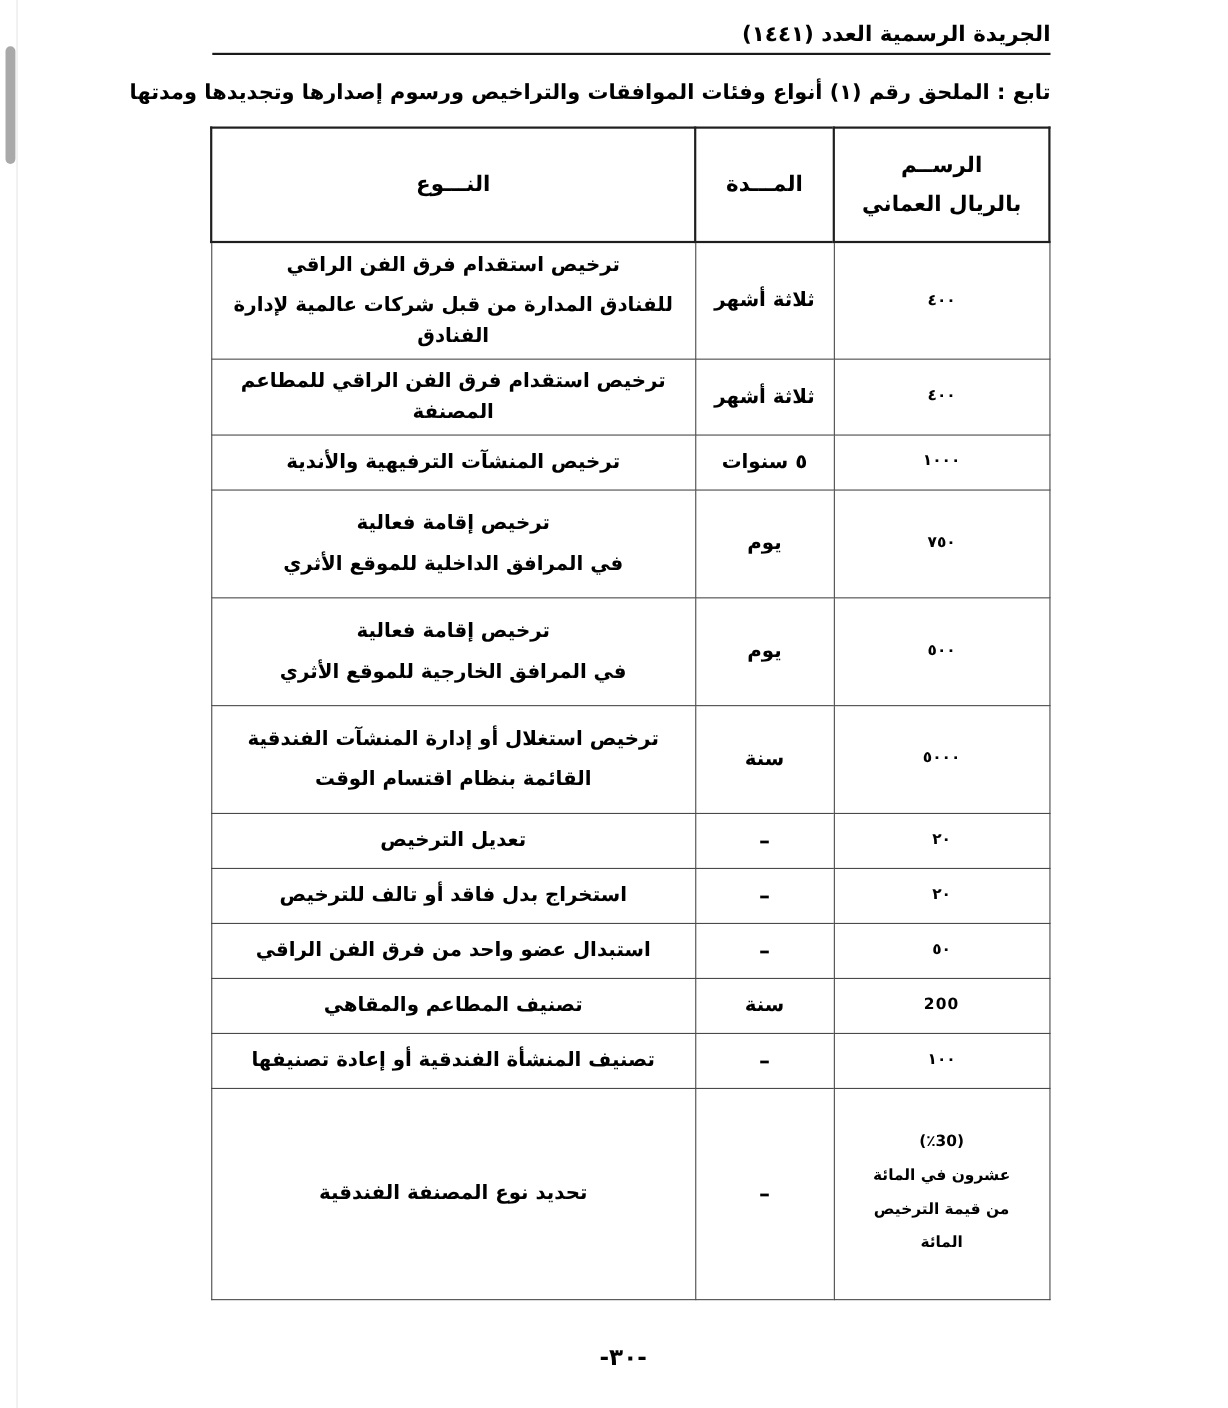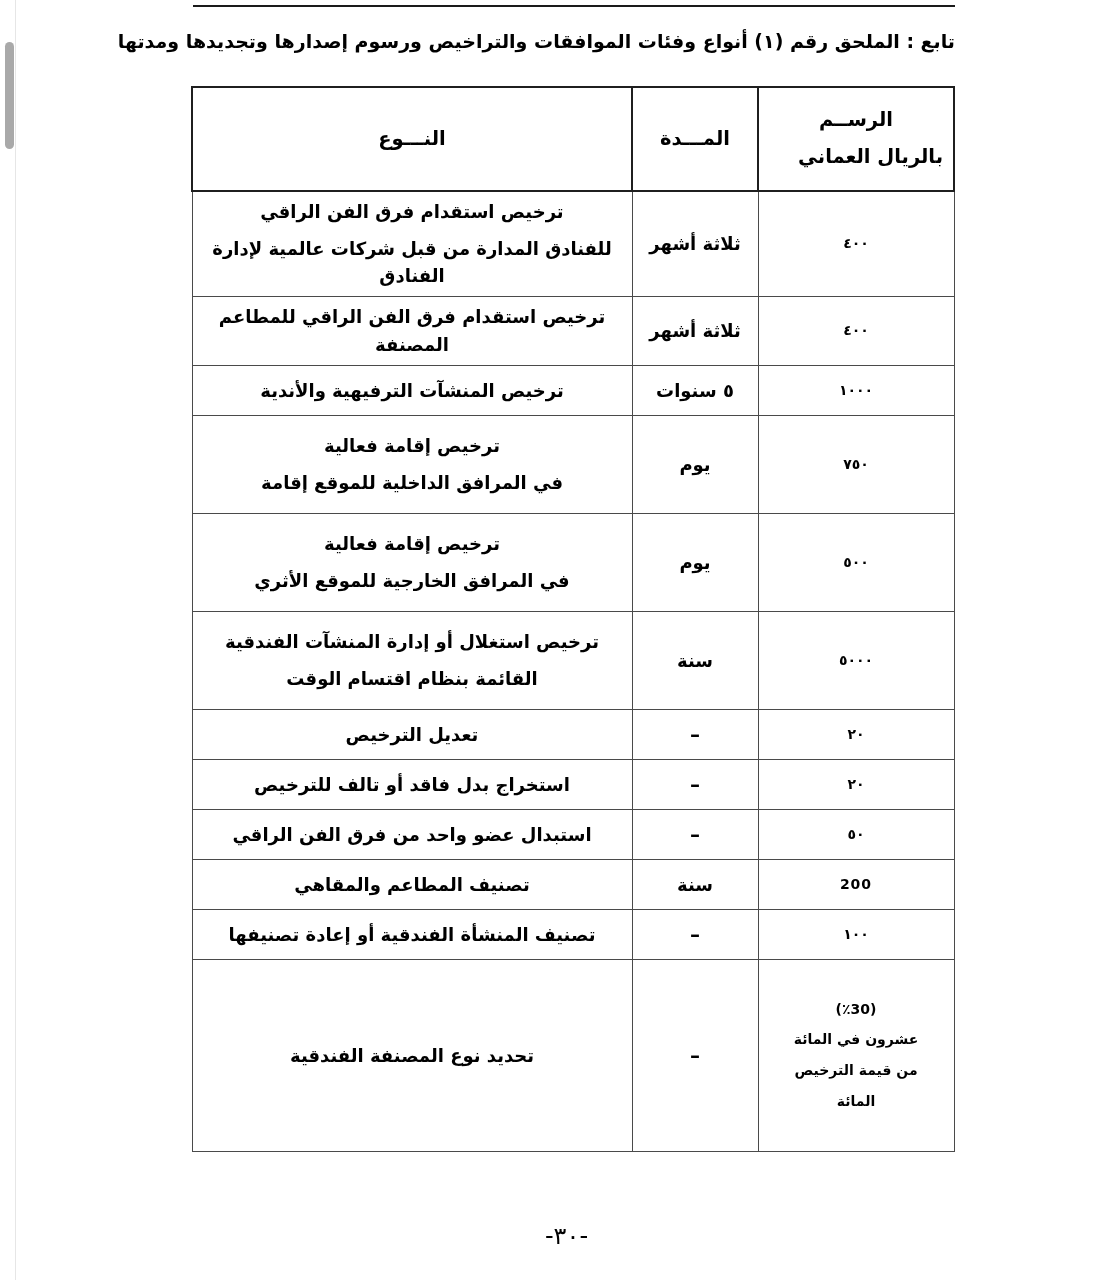--- a/index.html
+++ b/index.html
@@ -94,21 +94,21 @@
     margin-top: 22px;
     line-height: 1.3;
     white-space: nowrap;
   }
 
   
   table.fees {
     direction: rtl;
     border-collapse: collapse;
     width: 762px;
-    margin-top: 32px;
+    margin-top: 18px;
     table-layout: fixed;
     background: #ffffff;
   }
   table.fees th, table.fees td {
     border: 1.6px solid #4a4a4a;
     text-align: center;
     vertical-align: middle;
     font-weight: bold;
     font-size: 18px;
     line-height: 1.55;
@@ -127,51 +127,52 @@
   col.col-duration { width: 126px; }
   col.col-type     { width: 440px; }
 
   .cell-line { display: block; }
   .cell-line + .cell-line { margin-top: 9px; }
 
   .num { font-size: 14px; letter-spacing: 1px; }
   .dash { font-size: 20px; }
 
   .hdr-line { display: block; }
-  .hdr-line + .hdr-line { margin-top: 6px; text-align: right; }
+  .hdr-line + .hdr-line { margin-top: 6px; }
 
   
   tr.r-single td { height: 50px; }
   tr.r-double td { height: 98px; }
   tr.r-tall   td { height: 192px; }
 
   
   .page-number {
     position: absolute;
     left: 0;
     right: 0;
     top: 1222px;
     text-align: center;
-    font-weight: normal;
-    font-size: 24px;
+    font-weight: bold;
+    font-size: 21px;
     direction: rtl;
   }
 </style>
 </head>
 <body>
 
 <div id="viewer">
 
   <div id="scrollbar-track"></div>
   <div id="scrollbar-thumb"></div>
 
   <div id="page-sheet">
 
     <div class="content">
 
+      <div class="running-head">الجريدة الرسمية العدد (١٤٤١)</div>
       <div class="head-rule"></div>
 
       <div class="appendix-title">تابع : الملحق رقم (١) أنواع وفئات الموافقات والتراخيص ورسوم إصدارها وتجديدها ومدتها</div>
 
       <table class="fees">
         <colgroup>
           <col class="col-fee">
           <col class="col-duration">
           <col class="col-type">
         </colgroup>
@@ -222,21 +223,21 @@
             </tr>
             <tr class="r-double">
               <td>
                 <span class="cell-line num">٧٥٠</span>
               </td>
               <td>
                 <span class="cell-line">يوم</span>
               </td>
               <td>
                 <span class="cell-line">ترخيص إقامة فعالية</span>
-                <span class="cell-line">في المرافق الداخلية للموقع إقامة</span>
+                <span class="cell-line">في المرافق الداخلية للموقع الأثري</span>
               </td>
             </tr>
             <tr class="r-double">
               <td>
                 <span class="cell-line num">٥٠٠</span>
               </td>
               <td>
                 <span class="cell-line">يوم</span>
               </td>
               <td>

